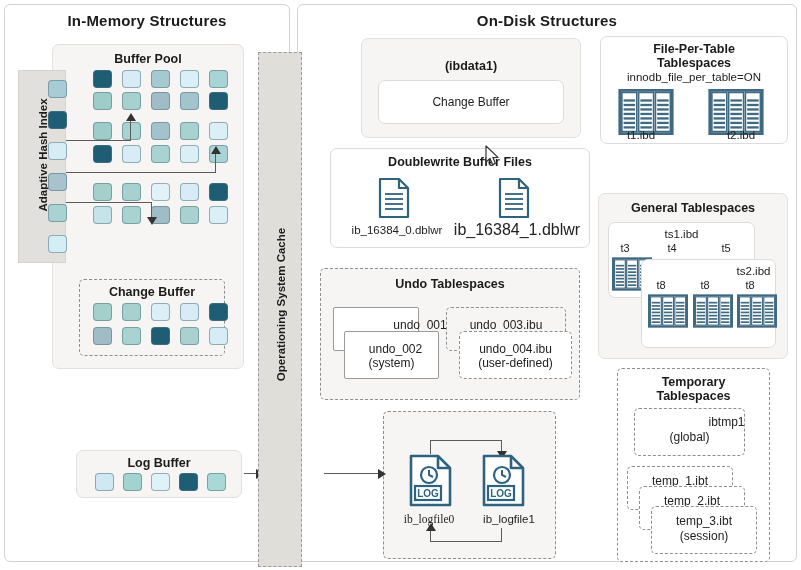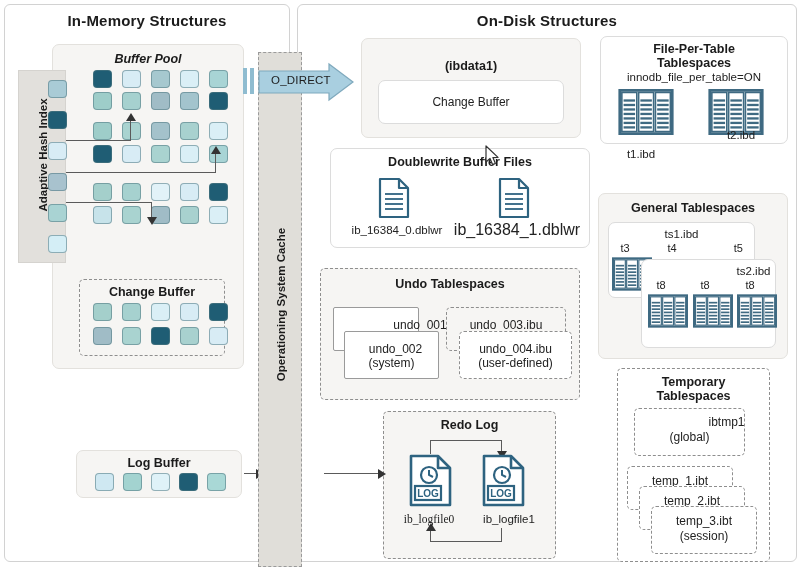--- a/index.html
+++ b/index.html
@@ -183,21 +183,21 @@
 <body>
 
 <div id="canvas">
 
   <div class="panel" id="panel-memory">
     <div class="panel-title">In-Memory Structures</div>
   </div>
 
   <div class="card" style="left:52px; top:44px; width:192px; height:325px;">
   </div>
-  <div class="hdr" style="left:52px; top:52px; width:192px;font-style:italic;">Buffer Pool</div>
+  <div class="hdr" style="left:52px; top:52px; width:192px;">Buffer Pool</div>
 
   <div id="bp-grid">
       <div class="pg" style="left: 93px; top: 70px; background: rgb(31, 93, 116);"></div>
       <div class="pg" style="left: 122px; top: 70px; background: rgb(216, 236, 245);"></div>
       <div class="pg" style="left: 151px; top: 70px; background: rgb(166, 200, 207);"></div>
       <div class="pg" style="left: 180px; top: 70px; background: rgb(218, 239, 246);"></div>
       <div class="pg" style="left: 209px; top: 70px; background: rgb(168, 212, 213);"></div>
       <div class="pg" style="left: 93px; top: 92px; background: rgb(158, 205, 201);"></div>
       <div class="pg" style="left: 122px; top: 92px; background: rgb(166, 209, 207);"></div>
       <div class="pg" style="left: 151px; top: 92px; background: rgb(160, 188, 198);"></div>
@@ -274,28 +274,20 @@
       <div class="pg" style="left: 207px; top: 473px; background: rgb(169, 216, 214);"></div>
     </div>
 
   <div class="ln ln-h" style="left:244px; top:473px; width:18px;"></div>
   <div class="arrow-right" style="left:256px; top:469px;"></div>
 
   <div id="oscache">
     <div id="oscache-text">Operationing System Cache</div>
   </div>
 
-  <div id="odirect-wrap">
-    <svg width="120" height="40" viewBox="0 0 120 40">
-      <rect x="0" y="6" width="4" height="26" fill="#8fbcd0"></rect>
-      <rect x="7" y="6" width="4" height="26" fill="#8fbcd0"></rect>
-      <path d="M16 9 H86 V2 L110 20 L86 38 V31 H16 Z" fill="#a9cfe0" stroke="#7fa9bd" stroke-width="1.2"></path>
-    </svg>
-    <div id="odirect-label">O_DIRECT</div>
-  </div>
 
   <div class="ln ln-h" style="left:324px; top:473px; width:58px; z-index:7;"></div>
   <div class="arrow-right" style="left:378px; top:469px; z-index:7;"></div>
 
   <div class="panel" id="panel-disk">
     <div class="panel-title">On-Disk Structures</div>
   </div>
 
   <div class="card" style="left:361px; top:38px; width:220px; height:100px;"></div>
   <div class="hdr" style="left:361px; top:59px; width:220px;">(ibdata1)</div>
@@ -342,21 +334,20 @@
   <div class="lbl" style="left:344px; top:342px; width:103px;">undo_002</div>
   <div class="lbl" style="left:344px; top:356px; width:95px;">(system)</div>
 
   <div class="dashed-clear" style="left:446px; top:307px; width:120px; height:44px; background:#f6f5f3;"></div>
   <div class="lbl" style="left:446px; top:318px; width:120px;">undo_003.ibu</div>
   <div class="dashed-clear" style="left:459px; top:331px; width:113px; height:48px;"></div>
   <div class="lbl" style="left:459px; top:342px; width:113px;">undo_004.ibu</div>
   <div class="lbl" style="left:459px; top:356px; width:113px;">(user-defined)</div>
 
   <div class="dashed" style="left:383px; top:411px; width:173px; height:148px;"></div>
-  <div class="hdr" style="left:383px; top:418px; width:173px;">Redo Log</div>
 
   <div class="ln ln-h" style="left:430px; top:440px; width:72px;"></div>
   <div class="ln ln-v" style="left:430px; top:440px; height:14px;"></div>
   <div class="ln ln-v" style="left:501px; top:440px; height:12px;"></div>
   <div class="arrow-down" style="left:497px; top:451px;"></div>
 
   <div class="ln ln-h" style="left:430px; top:541px; width:72px;"></div>
   <div class="ln ln-v" style="left:501px; top:528px; height:14px;"></div>
   <div class="ln ln-v" style="left:430px; top:530px; height:12px;"></div>
   <div class="arrow-up" style="left:426px; top:523px;"></div>
@@ -410,21 +401,21 @@
         <rect x="19.1" y="32.4" width="10" height="2" fill="#3f6a82"></rect>
         <rect x="32.2" y="3" width="13" height="34" fill="none" stroke="#3f6a82" stroke-width="1.4"></rect>
         <rect x="33.7" y="9" width="10" height="2" fill="#3f6a82"></rect>
         <rect x="33.7" y="12.9" width="10" height="2" fill="#3f6a82"></rect>
         <rect x="33.7" y="16.8" width="10" height="2" fill="#3f6a82"></rect>
         <rect x="33.7" y="20.7" width="10" height="2" fill="#3f6a82"></rect>
         <rect x="33.7" y="24.6" width="10" height="2" fill="#3f6a82"></rect>
         <rect x="33.7" y="28.5" width="10" height="2" fill="#3f6a82"></rect>
         <rect x="33.7" y="32.4" width="10" height="2" fill="#3f6a82"></rect>
       </svg></div>
-  <div class="lbl" style="left:600px; top:128px; width:82px; font-size:11.5px;margin-top:19px;">t1.ibd</div>
+  <div class="lbl" style="left:600px; top:128px; width:82px; font-size:11.5px;">t1.ibd</div>
 
   <div class="dbicon" style="left:708px; top:89px;"><svg width="56" height="46" viewBox="0 0 48 40">
         <rect x="1.2" y="1.2" width="45.6" height="37.6" fill="#ffffff" stroke="#3f6a82" stroke-width="2.4"></rect>
         <rect x="3" y="3" width="13" height="34" fill="none" stroke="#3f6a82" stroke-width="1.4"></rect>
         <rect x="4.5" y="9" width="10" height="2" fill="#3f6a82"></rect>
         <rect x="4.5" y="12.9" width="10" height="2" fill="#3f6a82"></rect>
         <rect x="4.5" y="16.8" width="10" height="2" fill="#3f6a82"></rect>
         <rect x="4.5" y="20.7" width="10" height="2" fill="#3f6a82"></rect>
         <rect x="4.5" y="24.6" width="10" height="2" fill="#3f6a82"></rect>
         <rect x="4.5" y="28.5" width="10" height="2" fill="#3f6a82"></rect>
@@ -448,21 +439,21 @@
       </svg></div>
   <div class="lbl" style="left:700px; top:128px; width:82px; font-size:11.5px;">t2.ibd</div>
 
   <div class="card" style="left:598px; top:193px; width:190px; height:166px;"></div>
   <div class="hdr" style="left:598px; top:201px; width:190px;">General Tablespaces</div>
 
   <div class="card-white" style="left:608px; top:222px; width:147px; height:76px;"></div>
   <div class="lbl" style="left:608px; top:227px; width:147px; font-size:11.5px;">ts1.ibd</div>
   <div class="lbl-sm" style="left:608px; top:242px; width:34px;">t3</div>
   <div class="lbl-sm" style="left:655px; top:242px; width:34px;">t4</div>
-  <div class="lbl-sm" style="left:709px; top:242px; width:34px;text-align:right;">t5</div>
+  <div class="lbl-sm" style="left:709px; top:242px; width:34px;">t5</div>
   <div class="dbicon" style="left:612px; top:257px;"><svg width="40" height="34" viewBox="0 0 48 40">
         <rect x="1.2" y="1.2" width="45.6" height="37.6" fill="#ffffff" stroke="#3f6a82" stroke-width="2.4"></rect>
         <rect x="3" y="3" width="13" height="34" fill="none" stroke="#3f6a82" stroke-width="1.4"></rect>
         <rect x="4.5" y="9" width="10" height="2" fill="#3f6a82"></rect>
         <rect x="4.5" y="12.9" width="10" height="2" fill="#3f6a82"></rect>
         <rect x="4.5" y="16.8" width="10" height="2" fill="#3f6a82"></rect>
         <rect x="4.5" y="20.7" width="10" height="2" fill="#3f6a82"></rect>
         <rect x="4.5" y="24.6" width="10" height="2" fill="#3f6a82"></rect>
         <rect x="4.5" y="28.5" width="10" height="2" fill="#3f6a82"></rect>
         <rect x="4.5" y="32.4" width="10" height="2" fill="#3f6a82"></rect>

